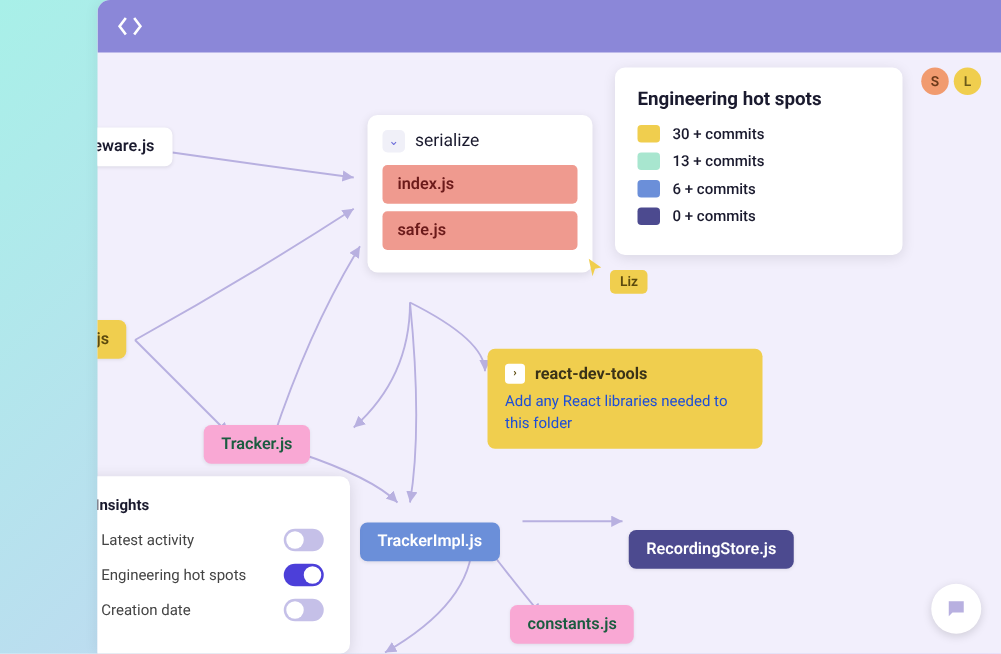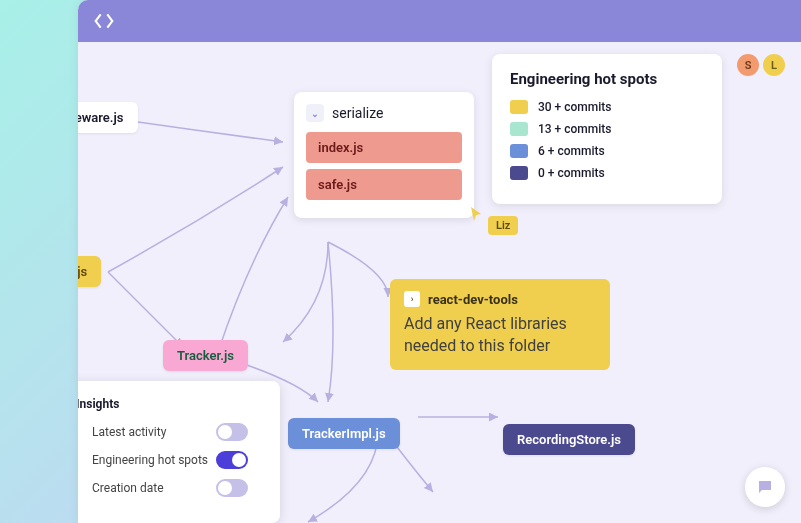--- a/index.html
+++ b/index.html
@@ -25,32 +25,32 @@
 .ser-item{background:#ef9a8f;color:#6b1a1a;border-radius:4px;padding:8px 12px;margin:6px 0;font-weight:600;font-size:13px;display:block}
 .cursor-label{position:absolute;top:164px;left:392px;display:flex;align-items:flex-start}
 .cursor-label .tag{background:#f0ce4e;color:#5c4a0e;padding:3px 8px;border-radius:4px;font-size:11px;font-weight:600;margin-left:4px;margin-top:10px}
 .legend{position:absolute;top:12px;left:414px;width:230px;background:#fff;border-radius:8px;padding:16px 18px;box-shadow:0 2px 10px rgba(0,0,0,.1)}
 .legend h3{font-size:15px;font-weight:700;margin-bottom:12px}
 .leg-row{display:flex;align-items:center;gap:10px;margin:8px 0}
 .swatch{width:18px;height:14px;border-radius:3px}
 .leg-label{font-size:12px;font-weight:500}
 .insights{position:absolute;top:339px;left:-18px;width:220px;background:#fff;border-radius:8px;padding:16px;box-shadow:0 2px 12px rgba(0,0,0,.12)}
 .insights h3{font-size:12px;font-weight:700;margin-bottom:12px}
-.ins-row{display:flex;align-items:center;justify-content:space-between;margin:10px 16px}
+.ins-row{display:flex;align-items:center;justify-content:space-between;margin:10px 5px}
 .ins-label{font-size:12px;color:#444}
 .toggle{width:32px;height:18px;border-radius:9px;position:relative;cursor:pointer}
 .toggle.off{background:#c5c0e8}
 .toggle.on{background:#4c3fd9}
 .knob{position:absolute;width:14px;height:14px;border-radius:50%;background:#fff;top:2px;transition:left .2s}
 .toggle.off .knob{left:2px}
 .toggle.on .knob{left:16px}
 .note-card{position:absolute;top:237px;left:312px;width:220px;background:#f0ce4e;border-radius:6px;padding:12px 14px}
 .note-head{display:flex;align-items:center;gap:8px;font-weight:700;font-size:13px;margin-bottom:6px;color:#3a3218}
 .note-head .chev{width:16px;height:16px;background:#fff;border-radius:3px;display:flex;align-items:center;justify-content:center;font-size:9px;color:#5c4a0e}
-.note-body{font-size:16px;color:#404040;line-height:1.4}
+.note-body{font-size:12px;color:#1d4ed8;line-height:1.4}
 .chat-fab{position:absolute;bottom:16px;right:16px;width:40px;height:40px;border-radius:50%;background:#fff;display:flex;align-items:center;justify-content:center;box-shadow:0 2px 8px rgba(0,0,0,.15);cursor:pointer}
 svg.edges{position:absolute;top:0;left:0;width:100%;height:100%;pointer-events:none}
 .edge{stroke:#b8b0e0;stroke-width:1.5;fill:none}
 .arrowhead{fill:#b8b0e0}
 </style>
 </head>
 <body>
 
 <div class="app">
   <div class="titlebar">
@@ -85,20 +85,21 @@
     <div class="collab">
       <span class="avatar av-s">S</span>
       <span class="avatar av-l">L</span>
     </div>
 
     <div class="node white" style="top:60px;left:-50px">middleware.js</div>
     <div class="node yellow" style="top:214px;left:-50px">index.js</div>
     <div class="node mint" style="top:298px;left:85px">Tracker.js</div>
     <div class="node blue" style="top:376px;left:210px">TrackerImpl.js</div>
     <div class="node darkpurple" style="top:382px;left:425px">RecordingStore.js</div>
+    <div class="node mint" style="top:442px;left:330px">constants.js</div>
 
     <div class="serialize-box">
       <div class="serialize-head">
         <span class="chev-btn">⌄</span>
         <span class="serialize-title">serialize</span>
       </div>
       <span class="ser-item">index.js</span>
       <span class="ser-item">safe.js</span>
     </div>
 

